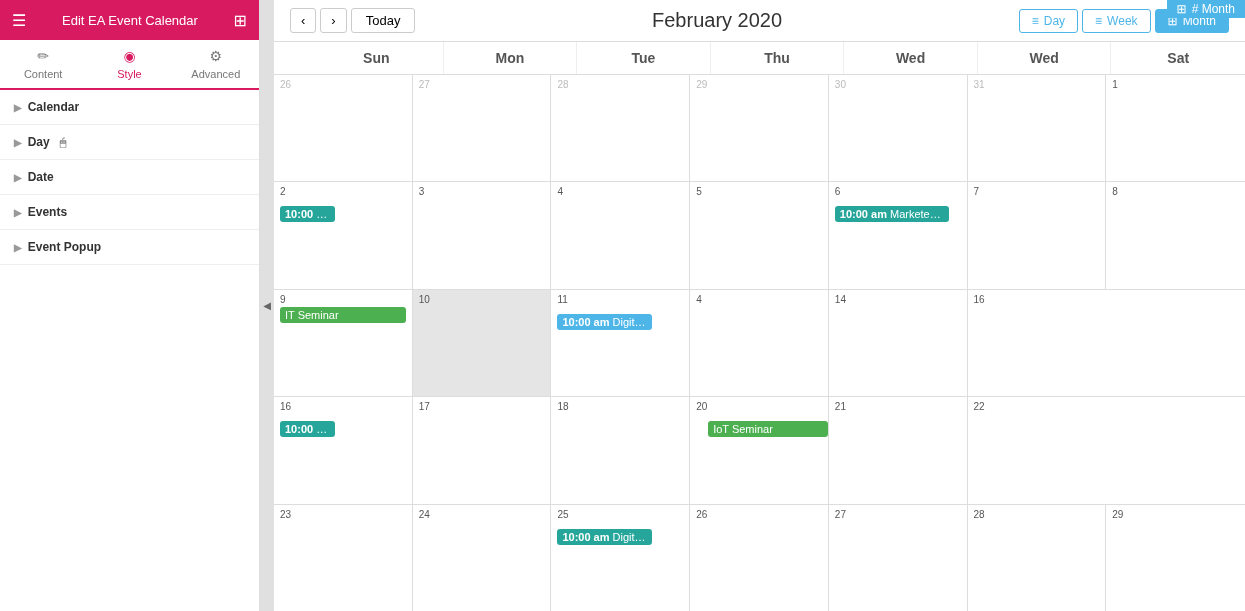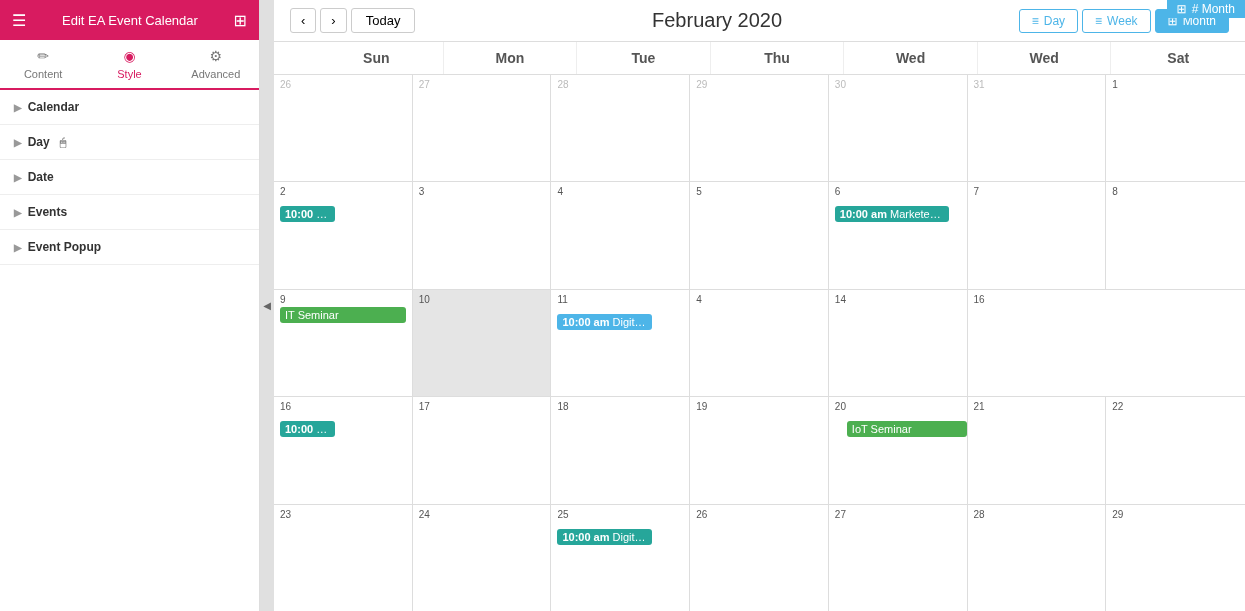--- a/index.html
+++ b/index.html
@@ -398,23 +398,20 @@
             </div>
           </div>
         </div>
         <div class="cal-cell">
             <div class="cell-num">17</div>
           </div>
         <div class="cal-cell">
             <div class="cell-num">18</div>
           </div>
         <div class="cal-cell">
-            <div class="cell-num">19</div>
-          </div>
-        <div class="cal-cell">
           <div class="cell-num">20</div>
 
           <div style="position:absolute; left:18px; right:0; top:24px; z-index:2;">
             <div class="cal-event green">
               <span class="evt-title">IoT Seminar</span>
             </div>
           </div>
         </div>
         <div class="cal-cell">
             <div class="cell-num">21</div>

